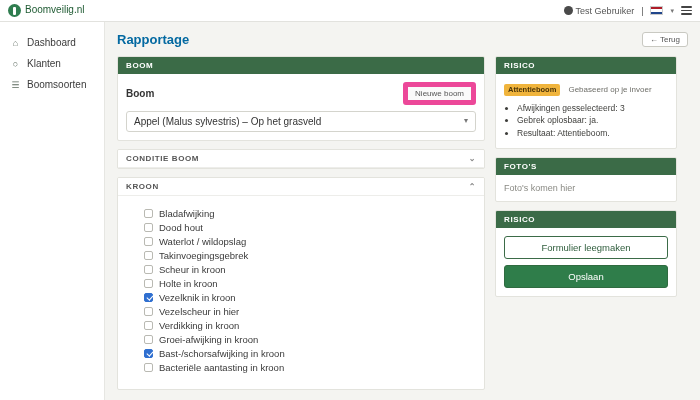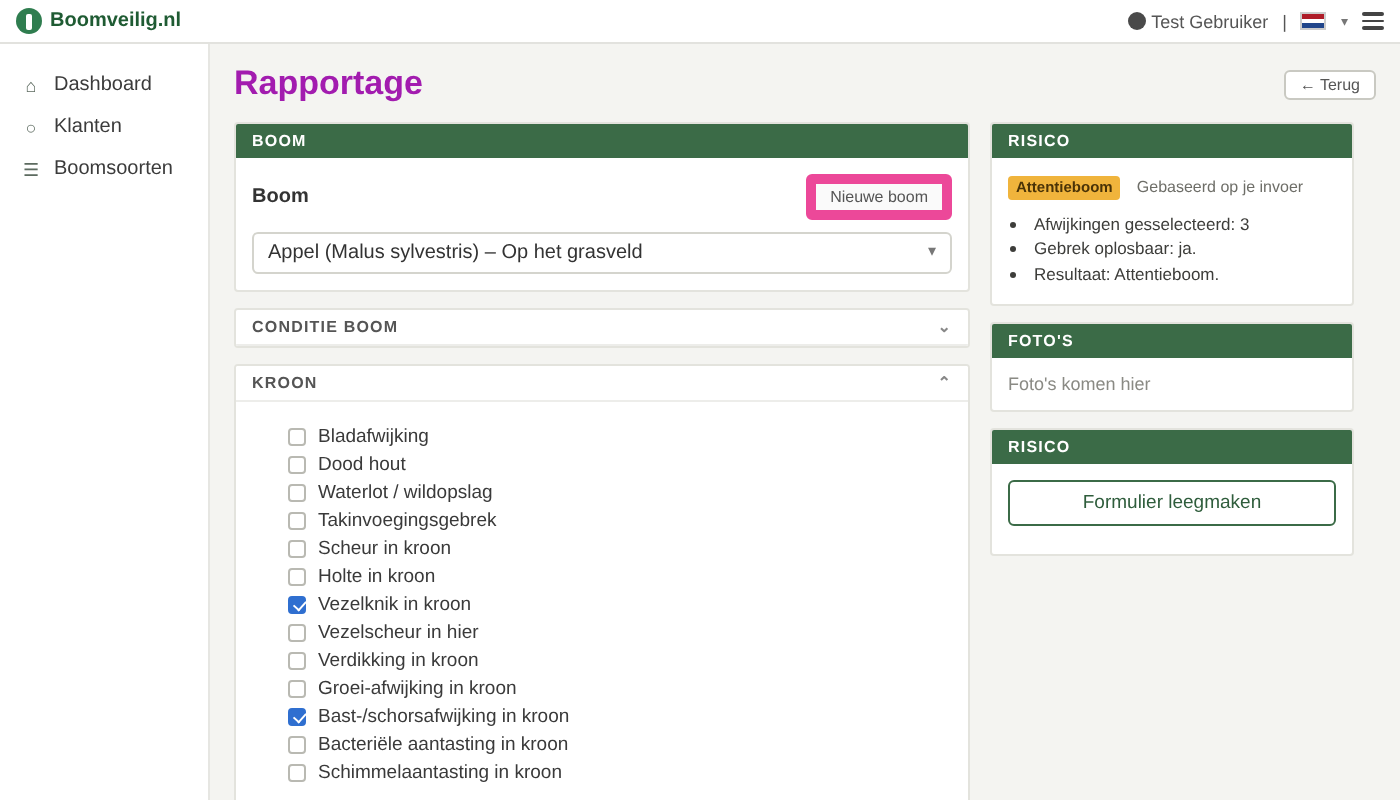--- a/index.html
+++ b/index.html
@@ -18,24 +18,23 @@
     height: 22px;
     background: #ffffff;
     border-bottom: 1px solid #e2e2de;
     display: flex;
     align-items: center;
     padding: 0 8px;
     position: relative;
   }
   .brand {
     display: flex;
-    align-items: center;
     gap: 4px;
     font-size: 10px;
-    font-weight: bold;
+    font-weight: normal;
     color: #1f5b33;
   }
   .brand-logo {
     width: 13px; height: 13px;
     border-radius: 50%;
     background: #2f7d4f;
     display: inline-block;
     position: relative;
   }
   .brand-logo:after {
@@ -100,22 +99,22 @@
     flex: 1;
     padding: 10px 12px;
     overflow: hidden;
   }
   .page-head {
     display: flex;
     align-items: center;
     margin-bottom: 9px;
   }
   .page-title {
-    font-size: 17px;
-    color: #a21caf;
+    font-size: 13px;
+    color: #0369a1;
     font-weight: bold;
   }
   .back-btn {
     margin-left: auto;
     font-size: 8px;
     border: 1px solid #c9c9c2;
     background: #fff;
     border-radius: 3px;
     padding: 2px 7px;
     color: #555;
@@ -379,24 +378,20 @@
                   <span>Groei-afwijking in kroon</span>
                 </label>
               <label class="check-item">
                   <span class="box checked"></span>
                   <span>Bast-/schorsafwijking in kroon</span>
                 </label>
               <label class="check-item">
                   <span class="box"></span>
                   <span>Bacteriële aantasting in kroon</span>
                 </label>
-              <label class="check-item">
-                  <span class="box"></span>
-                  <span>Schimmelaantasting in kroon</span>
-                </label>
               <label class="check-item"></label>
 
             </div>
 
           </div>
         </div>
 
       </div>
 
       <div class="col-right">
@@ -420,20 +415,21 @@
           <div class="card-head">FOTO'S</div>
           <div class="card-body">
             <div class="muted-line">Foto's komen hier</div>
           </div>
         </div>
 
         <div class="card">
           <div class="card-head">RISICO</div>
           <div class="card-body">
             <div class="btn-outline">Formulier leegmaken</div>
+            <div class="btn-solid">Opslaan</div>
           </div>
         </div>
 
       </div>
 
     </div>
   </div>
 </div>
 
 </body></html>

